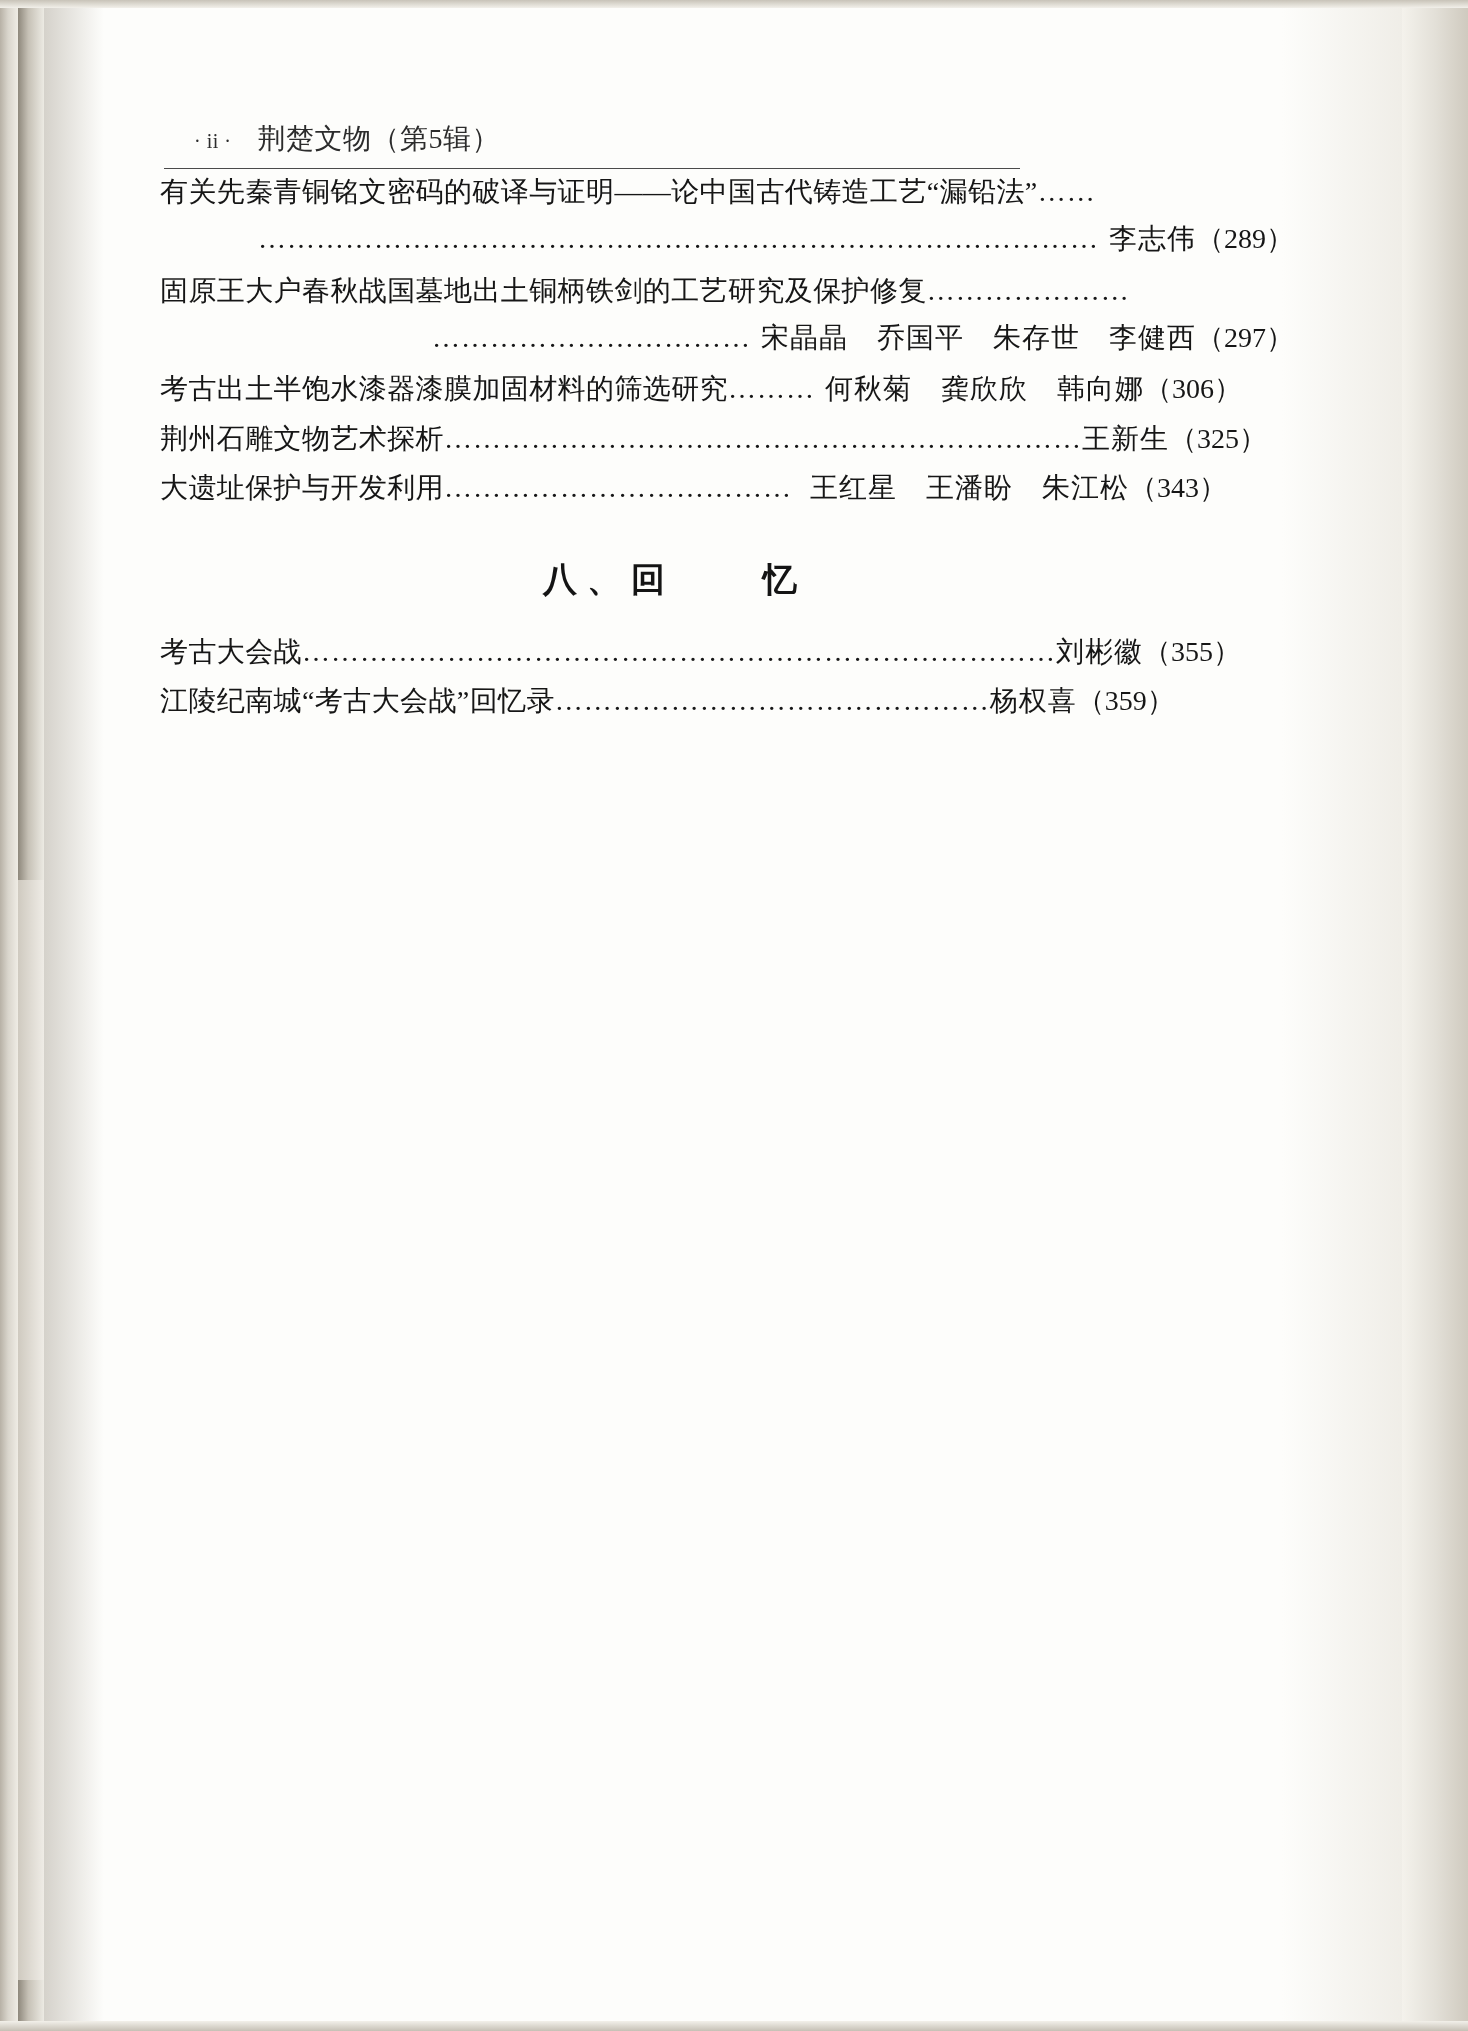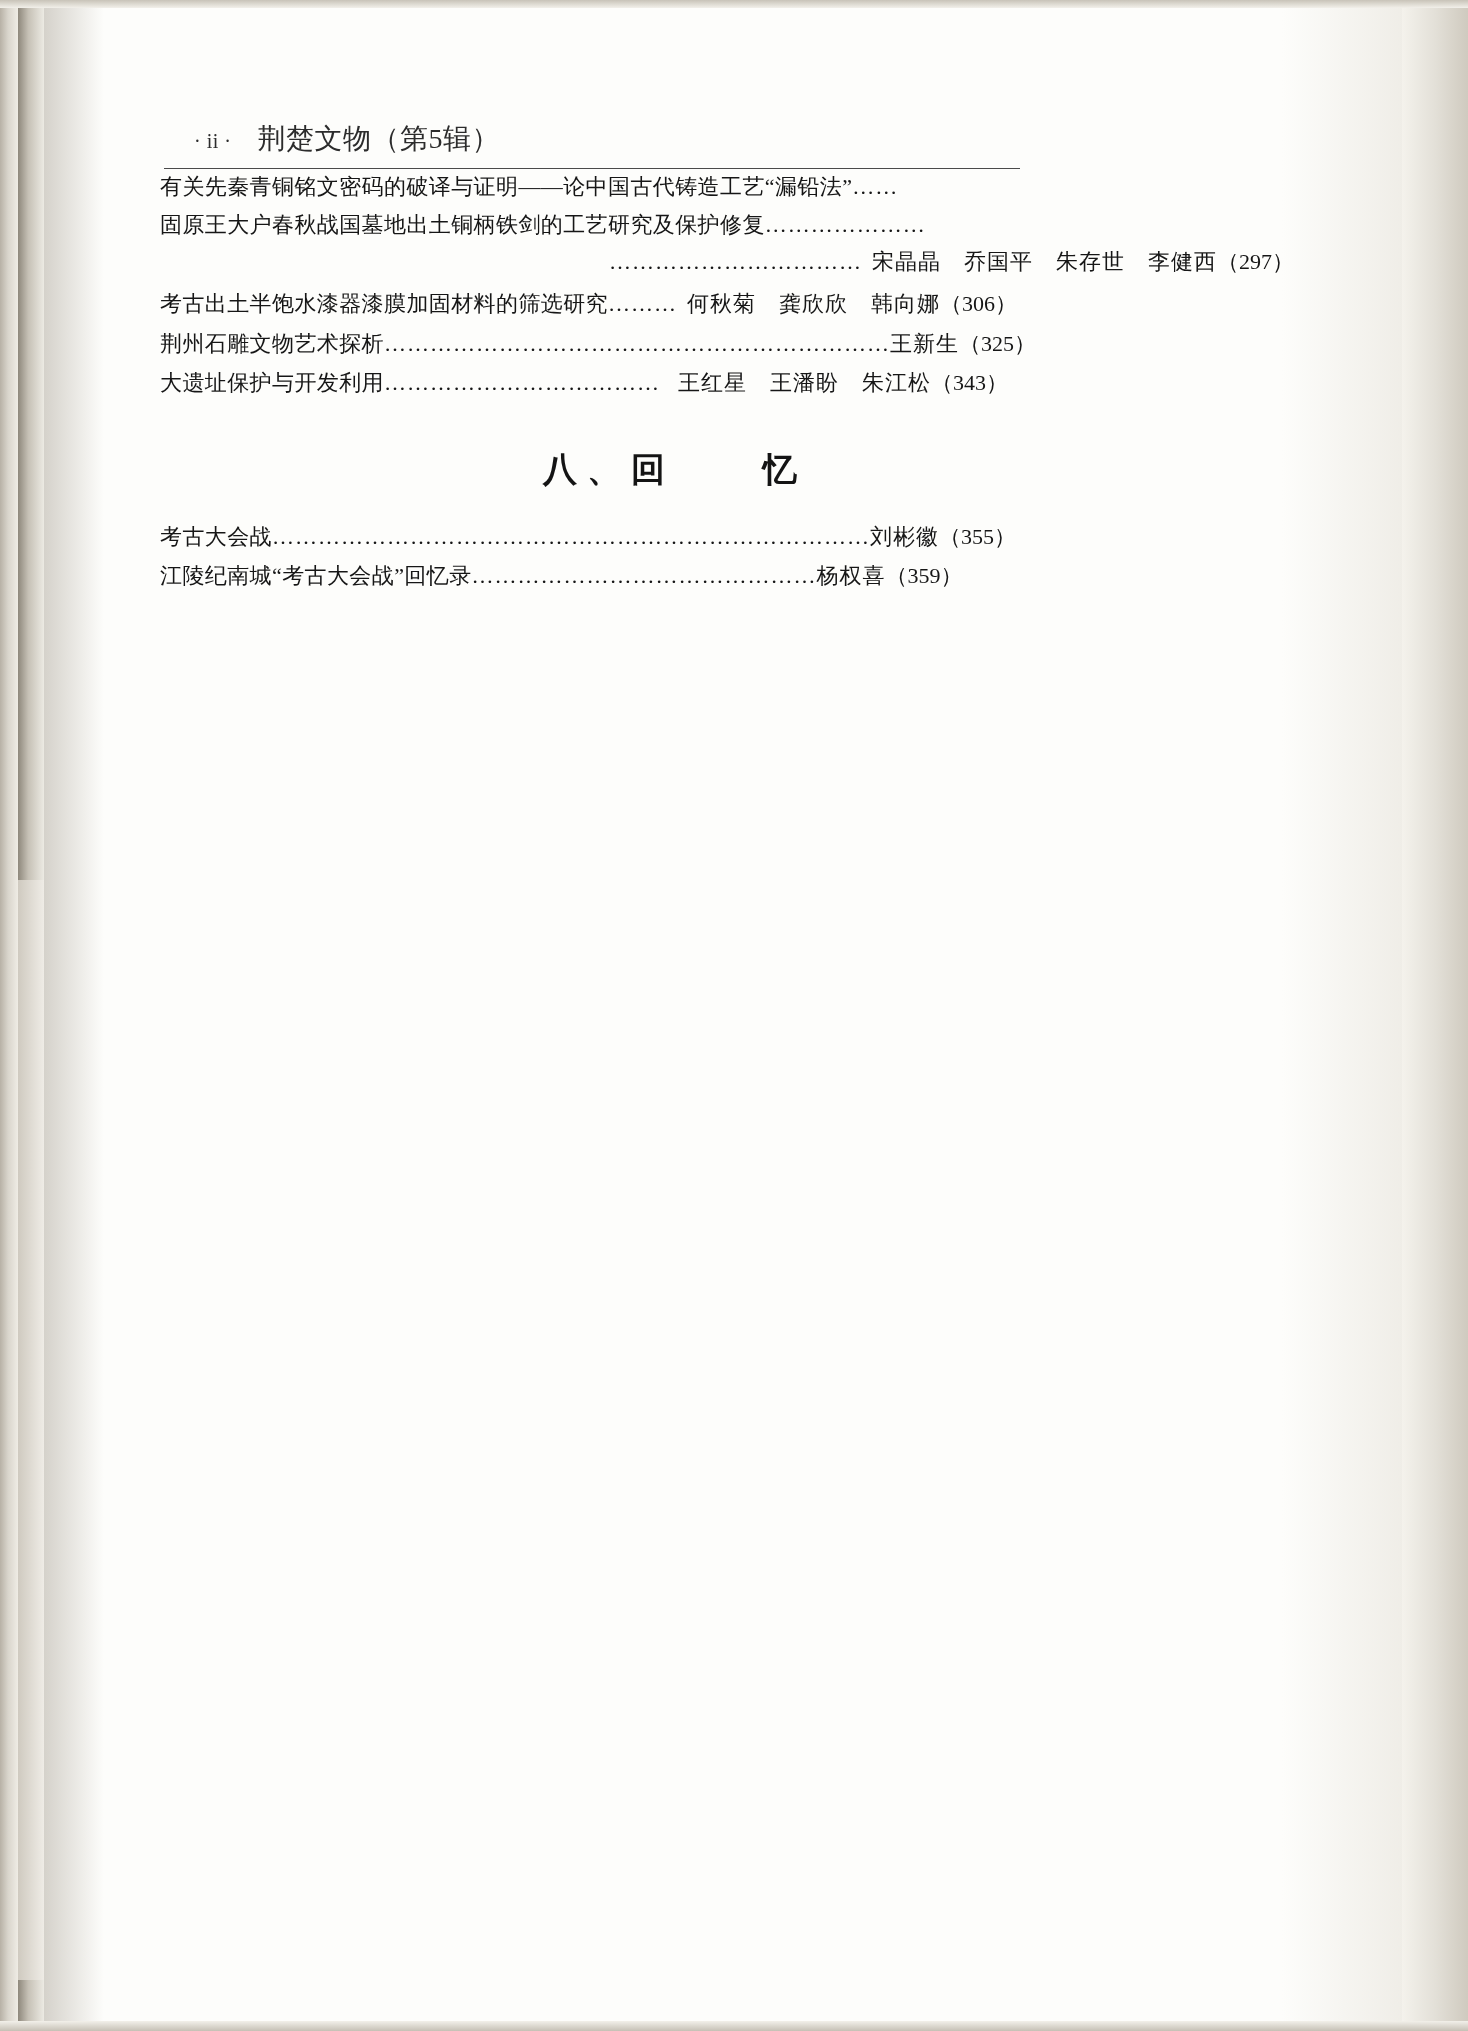--- a/index.html
+++ b/index.html
@@ -127,21 +127,21 @@
   .section-title.spread {
     letter-spacing: 10px;
   }
 
   .toc {
     margin: 0;
     padding: 0;
     list-style: none;
   }
   .entry {
-    font-size: 22px;
+    font-size: 28px;
     color: #161616;
     line-height: 1.62;
     margin-bottom: 4px;
     letter-spacing: 0.4px;
     white-space: nowrap;
   }
   .entry .title { }
   .entry .leader {
     letter-spacing: 1px;
   }
@@ -182,20 +182,23 @@
       <span class="folio">· ii ·</span>
       <span class="header-title">荆楚文物（第5辑）</span>
     </div>
     <div class="rule"></div>
 
 
     <ul class="toc">
       <li class="entry wrap-row">
         <span class="title">有关先秦青铜铭文密码的破译与证明——论中国古代铸造工艺“漏铅法”</span><span class="leader">……</span>
       </li>
+      <li class="entry tail-row">
+        <span class="leader">……………………………………………………………………………</span><span class="sp-sm"></span><span class="authors">李志伟</span><span class="page">（289）</span>
+      </li>
 
       <li class="entry wrap-row">
         <span class="title">固原王大户春秋战国墓地出土铜柄铁剑的工艺研究及保护修复</span><span class="leader">…………………</span>
       </li>
       <li class="entry tail-row">
         <span class="leader">……………………………</span><span class="sp-sm"></span><span class="authors">宋晶晶　乔国平　朱存世　李健西</span><span class="page">（297）</span>
       </li>
 
       <li class="entry">
         <span class="title">考古出土半饱水漆器漆膜加固材料的筛选研究</span><span class="leader">………</span><span class="sp-sm"></span><span class="authors">何秋菊　龚欣欣　韩向娜</span><span class="page">（306）</span>

